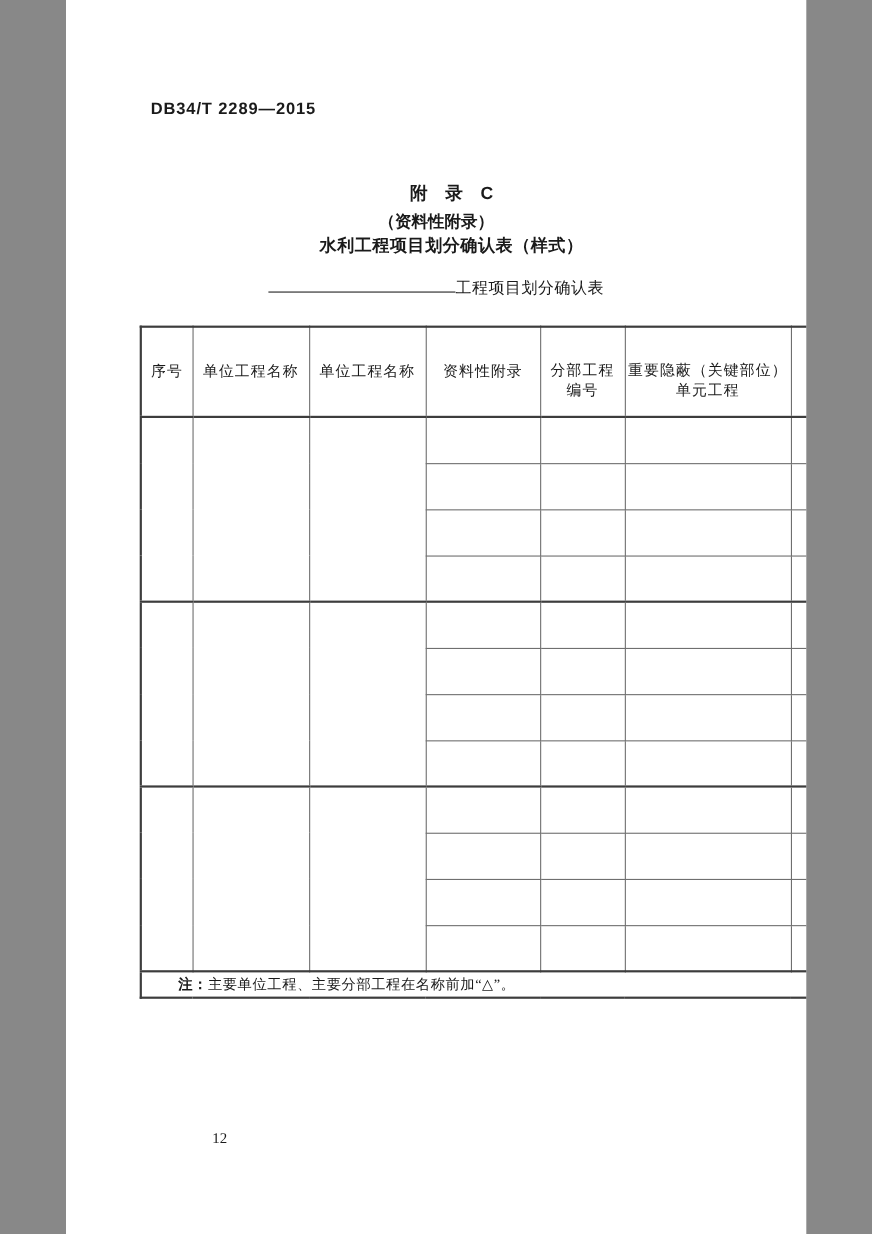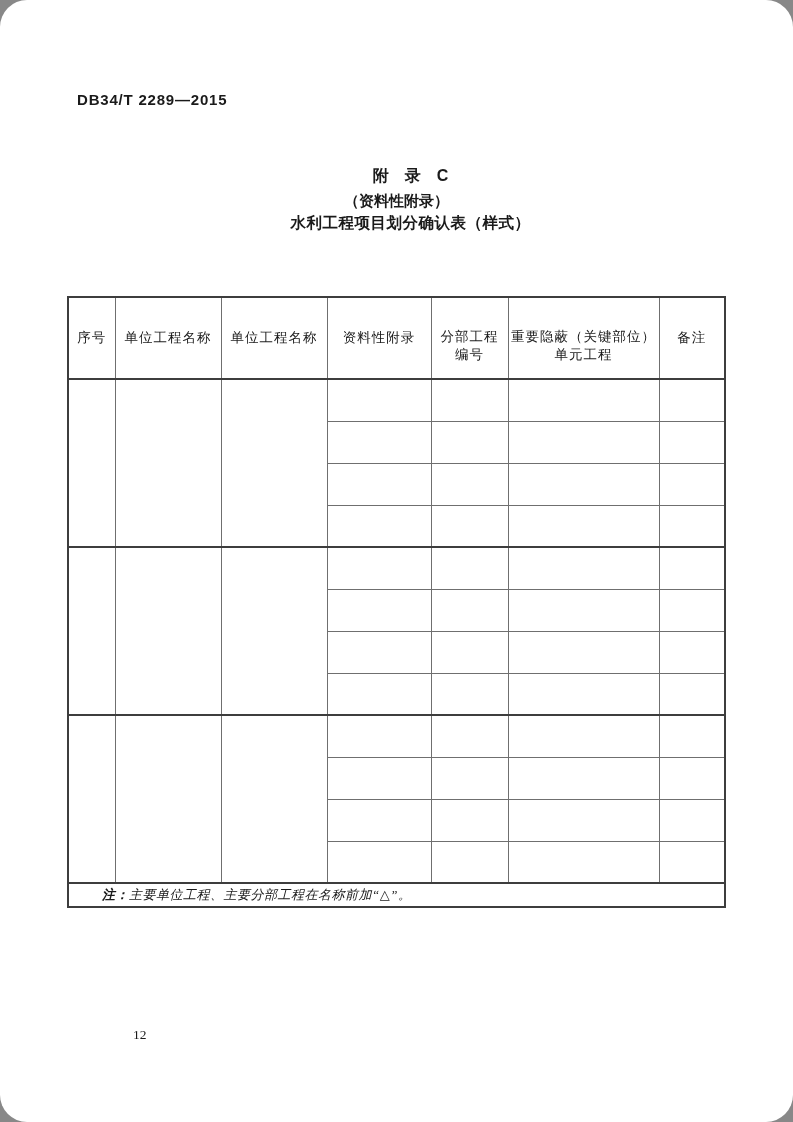--- a/index.html
+++ b/index.html
@@ -1,26 +1,25 @@
 <!DOCTYPE html>
 <html><head>
 <meta charset="utf-8">
 <style>
   * { margin: 0; padding: 0; box-sizing: border-box; }
   html, body { background: #888; }
   .page {
     position: relative;
-    width: 793px;
+    width: 673px;
     height: 1122px;
     margin: 0 auto;
     background: #ffffff;
     color: #1a1a1a;
     font-family: "Liberation Serif", "DejaVu Serif", serif;
     overflow: hidden;
-    border-radius: 27px;
   }
   .std-code {
     position: absolute;
     left: 77px;
     top: 91px;
     font-family: "Liberation Sans", "DejaVu Sans", sans-serif;
     font-weight: bold;
     font-size: 15px;
     letter-spacing: 0.8px;
   }
@@ -69,21 +68,21 @@
   }
   .division-table th, .division-table td {
     border: 1px solid #6f6f6f;
     padding: 0;
     text-align: center;
     vertical-align: middle;
     font-weight: normal;
   }
   .division-table thead tr { height: 80px; }
   .division-table thead th { letter-spacing: 1px; }
-  .division-table tbody tr { height: 42px; font-style: italic; }
+  .division-table tbody tr { height: 42px; }
   .division-table tr.g-first td { border-top: 2px solid #3d3d3d; }
   .division-table tr.note-row { height: 24px; }
   .division-table tr.note-row td {
     border-top: 2px solid #3d3d3d;
     text-align: left;
     padding-left: 33px;
     font-size: 13px;
     letter-spacing: 0.5px;
   }
   .note-prefix { font-weight: bold; }
@@ -107,20 +106,21 @@
 <body>
 
 <div class="page">
 
   <div class="std-code">DB34/T 2289—2015</div>
 
   <div class="centered appendix-title">附　录　C</div>
   <div class="centered appendix-sub">（资料性附录）</div>
   <div class="centered form-title">水利工程项目划分确认表（样式）</div>
 
+  <div class="centered confirm-line"><span class="blank-underline"></span><span>工程项目划分确认表</span></div>
 
   <table class="division-table">
     <colgroup>
       <col style="width:47px">
         <col style="width:106px">
         <col style="width:106px">
       <col style="width:104px">
         <col style="width:77px">
         <col style="width:151px">
         <col style="width:66px">

